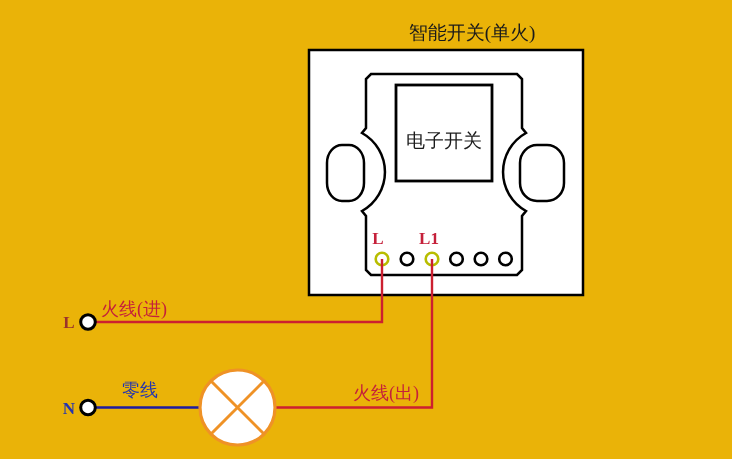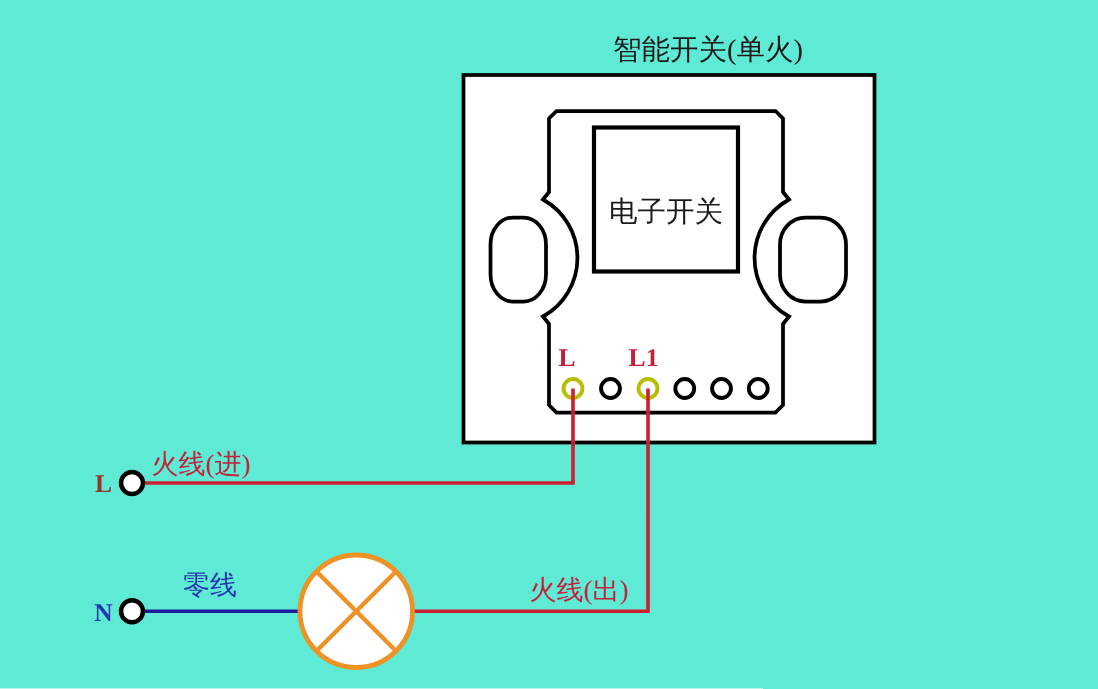--- a/index.html
+++ b/index.html
@@ -1,20 +1,20 @@
 <!DOCTYPE html>
 <html lang="zh"><head>
 <meta charset="utf-8">
 <style>
   html, body { margin: 0; padding: 0; background: #ffffff; }
   .stage {
     width: 732px;
     height: 459px;
     position: relative;
-    background: #5eead4;
+    background: #eab308;
     overflow: hidden;
   }
   svg { display: block; }
   svg text {
     font-family: "Liberation Serif", "DejaVu Serif", serif;
   }
   .t-title  { font-size: 19px; }
   .t-inner  { font-size: 19px; }
   .t-term   { font-size: 17px; font-weight: bold; }
   .t-wire   { font-size: 18px; }

